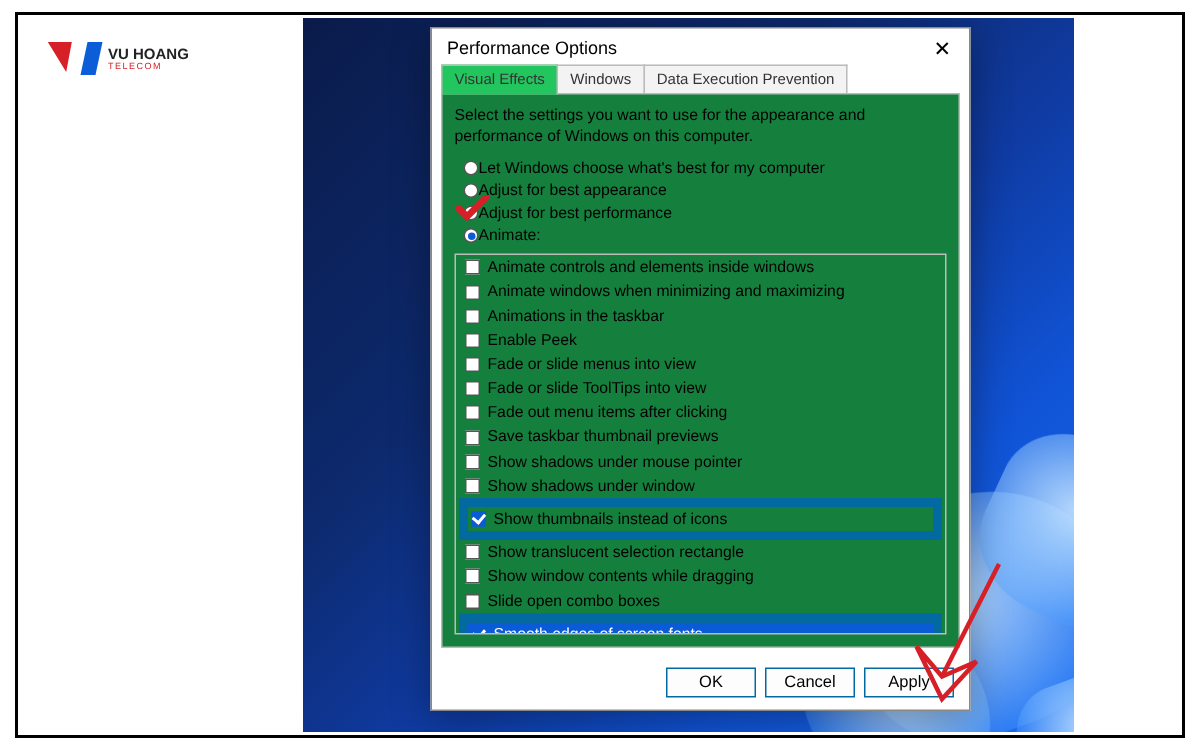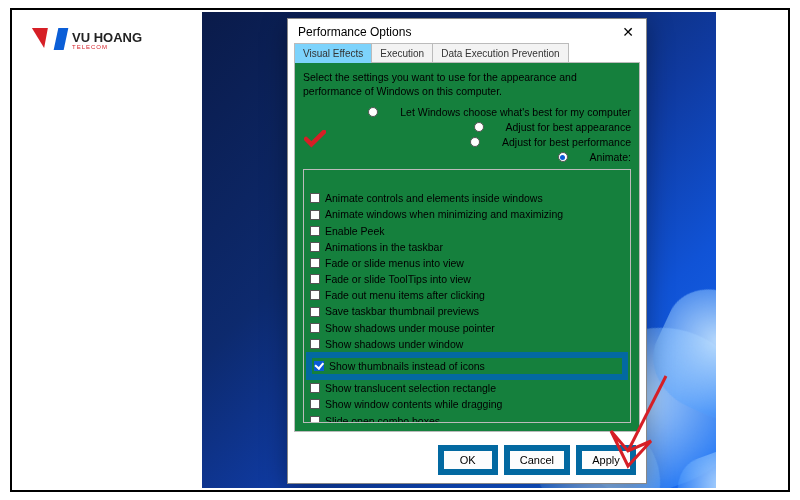--- a/index.html
+++ b/index.html
@@ -2,51 +2,51 @@
 <html><head>
 <meta charset="utf-8">
 <style>
   * { box-sizing: border-box; margin: 0; padding: 0; }
   body { font-family: "Segoe UI", Tahoma, sans-serif; font-size: 11px; background: #fff; width: 800px; height: 500px; position: relative; overflow: hidden; }
   .outer-frame { position: absolute; top: 8px; left: 10px; width: 780px; height: 484px; border: 2px solid #000; background: #fff; }
   .logo { position: absolute; top: 16px; left: 20px; display: flex; align-items: center; gap: 4px; }
   .logo-mark { width: 36px; height: 28px; position: relative; }
   .logo-mark::before { content:""; position:absolute; left:2px; top:2px; width:0; height:0; border-left:8px solid transparent; border-right:8px solid transparent; border-top:20px solid #d61f26; transform: skewX(12deg); }
   .logo-mark::after { content:""; position:absolute; right:2px; top:2px; width:10px; height:22px; background:#0b5ed7; transform: skewX(-12deg); }
-  .logo-text { font-weight:700; font-size:13px; color:#222; line-height:1; }
+  .logo-text { font-weight:700; font-size:10px; color:#222; line-height:1; }
   .logo-sub { font-size:6px; letter-spacing:1px; color:#d61f26; }
   .desktop { position:absolute; top:2px; bottom:2px; left:190px; right:72px; background: linear-gradient(135deg,#0a1b4a 0%, #0d2a6e 35%, #0f3aa0 55%, #1053d6 75%, #1b6cf2 100%); overflow:hidden; }
   .bloom { position:absolute; right:-90px; bottom:-60px; width:320px; height:320px; }
   .bloom span { position:absolute; border-radius:40% 60% 55% 45%; background: radial-gradient(ellipse at 40% 40%, rgba(200,230,255,.9), rgba(80,160,255,.4) 70%, transparent 80%); filter: blur(0.5px); }
   .bloom span:nth-child(1){ width:180px; height:160px; right:60px; bottom:60px; transform:rotate(-20deg);}
   .bloom span:nth-child(2){ width:140px; height:120px; right:10px; bottom:130px; transform:rotate(25deg);}
   .bloom span:nth-child(3){ width:130px; height:110px; right:140px; bottom:20px; transform:rotate(45deg);}
   .bloom span:nth-child(4){ width:90px; height:80px; right:40px; bottom:10px; transform:rotate(70deg);}
   .dialog { position:absolute; top:6px; left:85px; width:360px; background:#fff; border:1px solid #888; box-shadow:0 6px 24px rgba(0,0,0,.35); }
   .titlebar { display:flex; justify-content:space-between; align-items:center; padding:6px 8px 4px 10px; font-size:12px; }
   .close-x { font-size:14px; cursor:pointer; line-height:1; padding:0 4px; }
   .tabs { display:flex; padding:0 6px; font-size:10px; color:#333; }
   .tab { padding:4px 8px; border:1px solid #bbb; border-bottom:none; margin-right:-1px; background:#f3f3f3; cursor:pointer; }
-  .tab.active { background:#7dd3fc; position:relative; z-index:2; }
+  .tab.active { background:#22c55e; position:relative; z-index:2; }
   .tab-panel { border:1px solid #bbb; margin:0 6px 6px 6px; padding:8px; position:relative; top:-1px; background:#15803d; }
   .instr { font-size:10.5px; margin-bottom:8px; line-height:1.3; }
-  .radio-row { display:flex; align-items:center; gap:22px; font-size:10.5px; margin:3px 0 3px 6px;justify-content:flex-end; }
+  .radio-row { display:flex; align-items:center; gap:0; font-size:10.5px; margin:3px 0 3px 6px; }
   .radio { width:10px; height:10px; border:1px solid #555; border-radius:50%; display:inline-flex; align-items:center; justify-content:center; background:#fff; }
   .radio.sel::after { content:""; width:5px; height:5px; border-radius:50%; background:#0a5bd6; }
   .red-check { position:absolute; left:-5px; margin-top:-4px; }
   .red-check svg { width:22px; height:18px; }
-  .listbox { border:1px solid #bbb; margin-top:6px; height:254px; overflow:hidden; padding:20px 4px; }
+  .listbox { border:1px solid #bbb; margin-top:6px; height:254px; overflow:hidden; padding:0 4px; }
   .opt { display:flex; align-items:center; gap:5px; font-size:10.5px; padding:1px 2px; line-height:1.35; position:relative; }
   .cb { width:10px; height:10px; border:1px solid #555; background:#fff; display:inline-flex; align-items:center; justify-content:center; flex-shrink:0; }
   .cb.on { background:#0a5bd6; border-color:#0a5bd6; }
   .cb.on::after { content:""; width:4px; height:6px; border:solid #fff; border-width:0 2px 2px 0; transform:rotate(40deg) translate(-0.5px,-1px); }
   .opt.selected { background:#0a5bd6; color:#fff; }
   .red-box { border:6px solid #0369a1; padding:0px; margin:0 -2px; }
   .btnbar { display:flex; justify-content:flex-end; gap:6px; padding:6px 10px 8px; }
-  .btn { min-width:60px; padding:3px 10px; font-size:11px; background:#fdfdfd; border:6px solid #0369a1; cursor:pointer; }
+  .btn { min-width:60px; padding:3px 10px; font-size:11px; background:#fdfdfd; border:1px solid #0369a1; cursor:pointer; }
   .arrow-annot { position:absolute; right:40px; bottom:2px; width:120px; height:120px; pointer-events:none; }
 </style>
 </head>
 <body>
 
 <div class="outer-frame">
 
   <div class="logo">
     <div class="logo-mark"></div>
     <div>
@@ -64,21 +64,21 @@
     </div>
 
     <div class="dialog">
       <div class="titlebar">
         <span>Performance Options</span>
         <span class="close-x">✕</span>
       </div>
 
       <div class="tabs">
         <div class="tab active">Visual Effects</div>
-        <div class="tab">Execution</div>
+        <div class="tab">Windows</div>
         <div class="tab">Data Execution Prevention</div>
       </div>
 
       <div class="tab-panel">
         <div class="instr">Select the settings you want to use for the appearance and performance of Windows on this computer.</div>
 
         <div id="radio-list">
             <div class="radio-row">
               <span class="radio"></span>
               <span>Let Windows choose what's best for my computer</span>
@@ -105,25 +105,25 @@
               <div class="opt">
                 <span class="cb"></span>
                 <span>Animate controls and elements inside windows</span>
               </div>
               <div class="opt">
                 <span class="cb"></span>
                 <span>Animate windows when minimizing and maximizing</span>
               </div>
               <div class="opt">
                 <span class="cb"></span>
-                <span>Enable Peek</span>
+                <span>Animations in the taskbar</span>
               </div>
               <div class="opt">
                 <span class="cb"></span>
-                <span>Animations in the taskbar</span>
+                <span>Enable Peek</span>
               </div>
               <div class="opt">
                 <span class="cb"></span>
                 <span>Fade or slide menus into view</span>
               </div>
               <div class="opt">
                 <span class="cb"></span>
                 <span>Fade or slide ToolTips into view</span>
               </div>
               <div class="opt">

